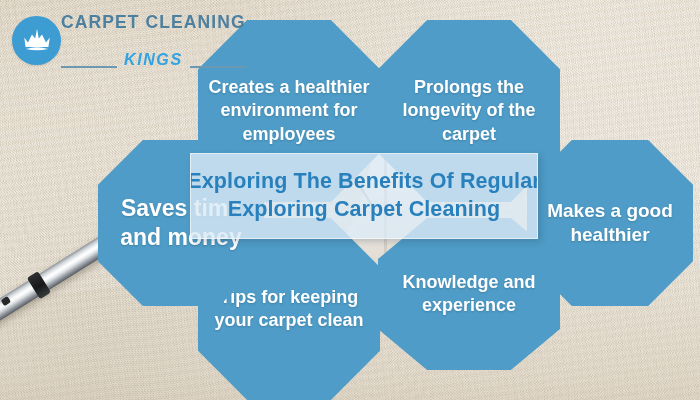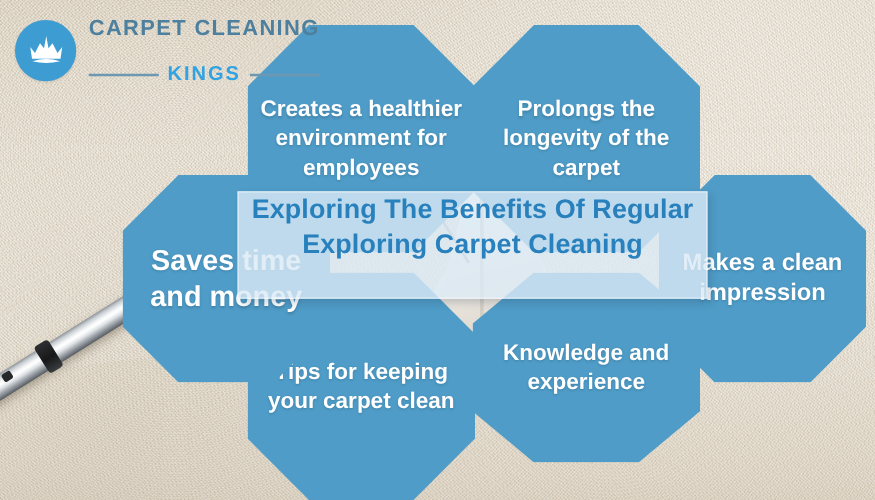--- a/index.html
+++ b/index.html
@@ -142,21 +142,20 @@
     transform: rotate(58deg);
     transform-origin: 0 50%;
   }
 
   
   .logo {
     position: absolute;
     left: 12px; top: 14px;
     display: flex;
     align-items: center;
-    gap: 10px;
   }
   .logo-badge {
     width: 49px; height: 49px;
     border-radius: 50%;
     background: #3d9cd2;
     display: flex;
     align-items: center;
     justify-content: center;
     box-shadow: 0 1px 2px rgba(0,0,0,.10);
   }
@@ -168,24 +167,25 @@
   }
   .logo-top {
     font-size: 17.5px;
     font-weight: bold;
     letter-spacing: 1.1px;
     color: #4d7f9e;
     white-space: nowrap;
   }
   .logo-bottom-row {
     display: flex;
-    align-items: center;
+    align-items: flex-end;
     gap: 7px;
     margin-top: 20px;
     width: 100%;
+    font-style: italic;
   }
   .logo-rule {
     flex: 1 1 auto;
     height: 2px;
     background: #6d98b2;
     min-width: 16px;
   }
   .logo-kings {
     font-size: 16px;
     font-weight: bold;
@@ -215,26 +215,26 @@
   .oct-tr { left: 378px; top: 20px;  width: 182px; height: 182px; font-size: 18px; }
   .oct-l  { left: 98px;  top: 140px; width: 166px; height: 166px; font-size: 23px; }
   .oct-r  { left: 527px; top: 140px; width: 166px; height: 166px; font-size: 19px; }
   .oct-bl { left: 198px; top: 218px; width: 182px; height: 182px; font-size: 18px; }
   .oct-br { left: 378px; top: 218px; width: 182px; height: 152px; font-size: 18px; }
 
   
   .banner {
     position: absolute;
     left: 190px; top: 153px;
-    width: 376px; height: 86px;
+    width: 348px; height: 86px;
     background: rgba(219,234,245,.80);
     border: 1px solid rgba(255,255,255,.55);
     box-shadow: 3px 3px 6px rgba(40,60,80,.22);
     display: flex;
-    align-items: flex-start;
+    align-items: center;
     justify-content: center;
     box-sizing: border-box;
     overflow: hidden;
   }
   .banner-inner {
     text-align: center;
     color: #2880bd;
     font-size: 21.5px;
     font-weight: bold;
     line-height: 1.28;
@@ -280,21 +280,21 @@
   <div class="oct oct-bl">
     <span>Tips for keeping your carpet clean</span>
   </div>
   <div class="oct oct-br">
     <span>Knowledge and experience</span>
   </div>
   <div class="oct oct-l">
     <span>Saves time and money</span>
   </div>
   <div class="oct oct-r">
-    <span>Makes a clean impression</span>
+    <span>Makes a good healthier</span>
   </div>
 
   <div class="banner">
     <div class="banner-inner">
       <span>Exploring The Benefits Of Regular</span>
       <span class="banner-l2">Exploring Carpet Cleaning</span>
     </div>
   </div>
 
   <div class="logo">

